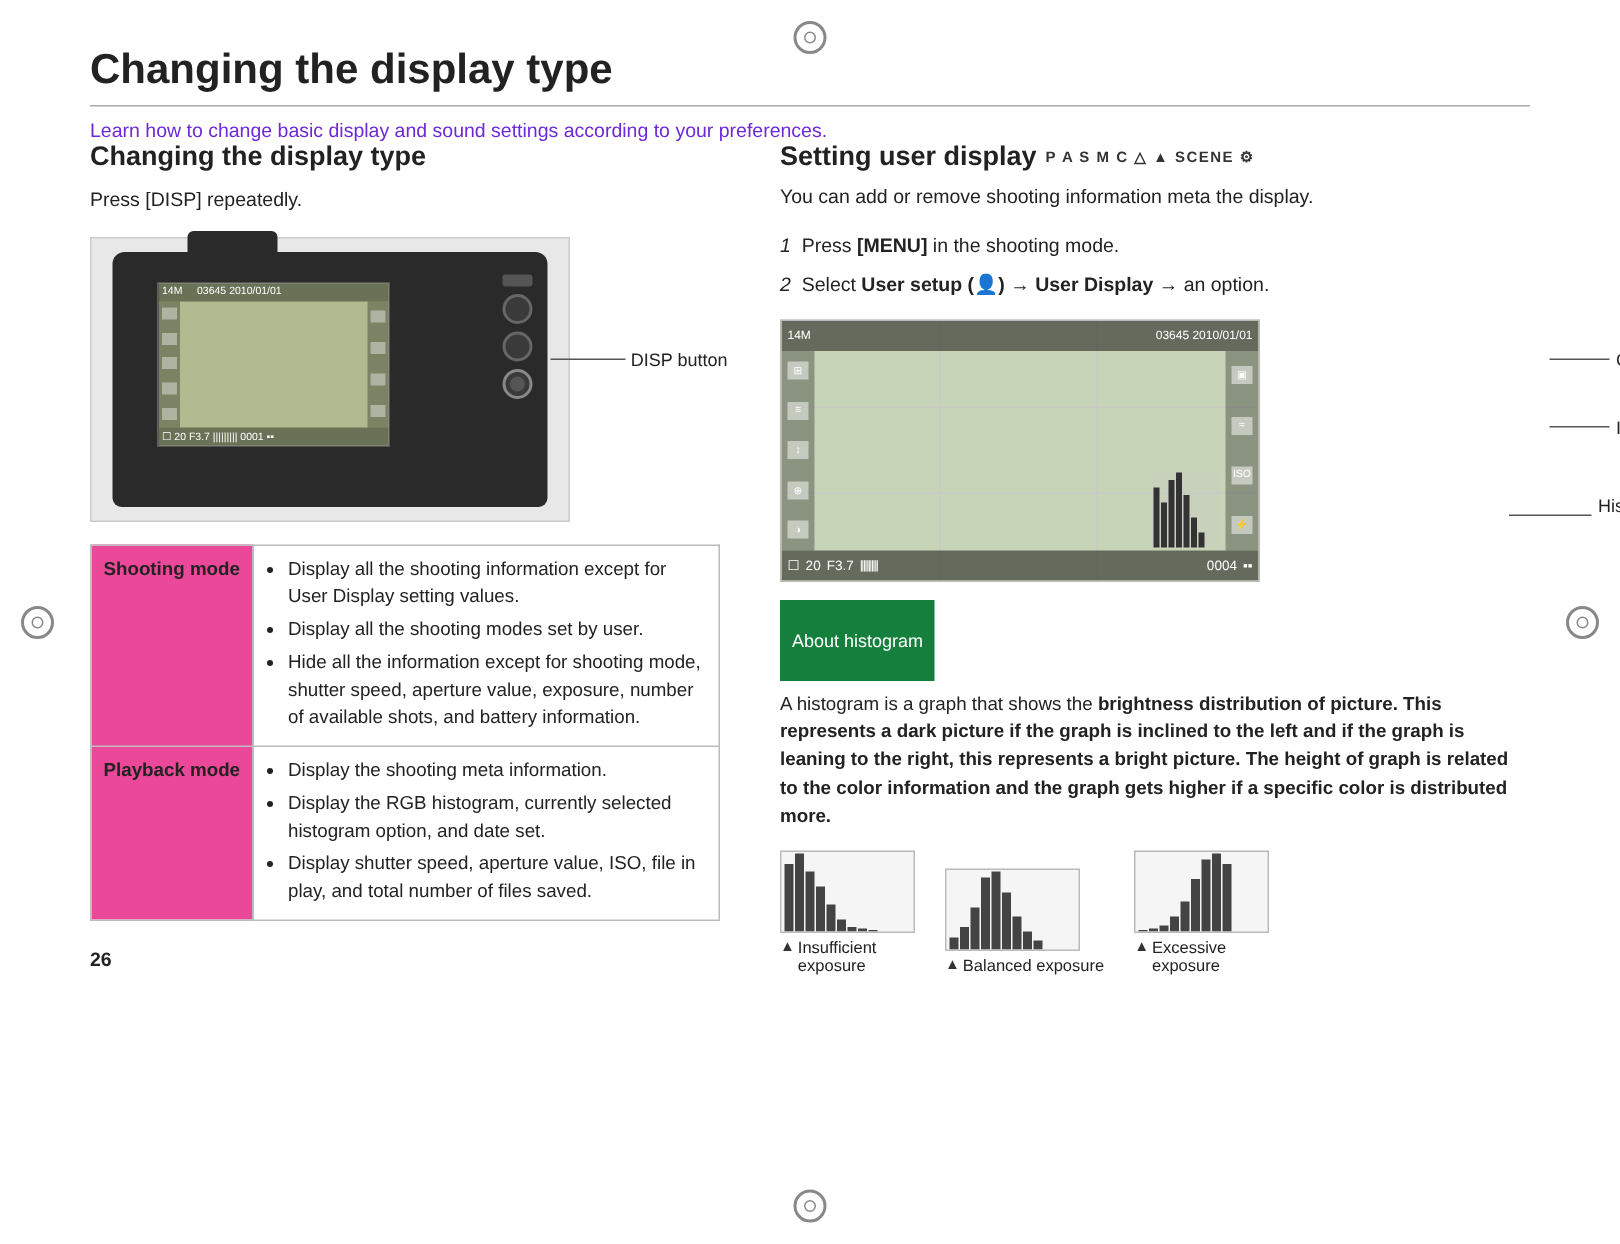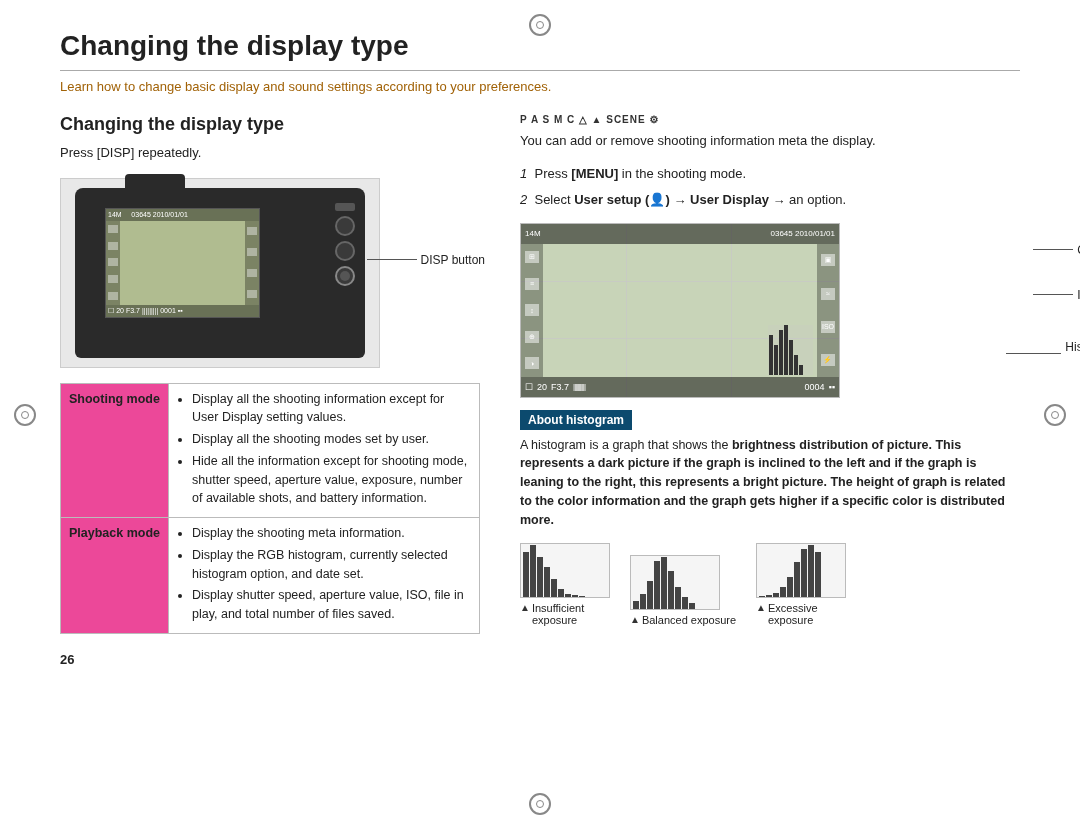--- a/index.html
+++ b/index.html
@@ -17,22 +17,21 @@
     
     .page-title {
       font-size: 28px;
       font-weight: bold;
       border-bottom: 1px solid #aaa;
       padding-bottom: 8px;
       margin-bottom: 8px;
     }
     .page-subtitle {
       font-size: 13px;
-      color: #a16207;
-      margin-bottom: 20px;
+      color: #6d28d9;
     }
 
     
     .content-columns {
       display: flex;
       gap: 40px;
     }
     .col-left {
       flex: 0 0 420px;
     }
@@ -245,25 +244,25 @@
       flex-direction: column;
       justify-content: space-around;
       align-items: center;
     }
 
     
     .about-histogram {
       margin-top: 12px;
     }
     .about-histogram-title {
-      background: #0c4a6e;
+      background: #15803d;
       color: #fff;
-      padding: 3px 8px;
+      padding: 20px 8px;
       font-size: 12px;
-      font-weight: bold;
+      font-weight: normal;
       display: inline-block;
       margin-bottom: 6px;
     }
     .histogram-text {
       font-size: 12.5px;
       line-height: 1.5;
     }
     .histogram-text strong {
       font-weight: bold;
     }
@@ -420,20 +419,21 @@
         </td>
       </tr>
     </tbody>
       </table>
 
     <p class="page-number" style="margin-top:18px;">26</p>
   </div>
 
   <div class="col-right">
     <div class="setting-user-display-heading">
+      <span style="font-size:18px;font-weight:bold;">Setting user display</span>
       <span class="mode-badges" style="font-size:10px;font-weight:bold;color:#333;letter-spacing:1px;">P A S M C △ ▲ SCENE ⚙</span>
     </div>
     <p class="section-body">You can add or remove shooting information meta the display.</p>
 
     <div class="steps">
       <div class="step">
         <span class="step-num">1</span>
         &nbsp;<span>Press <strong>[MENU]</strong> in the shooting mode.</span>
       </div>
       <div class="step">

